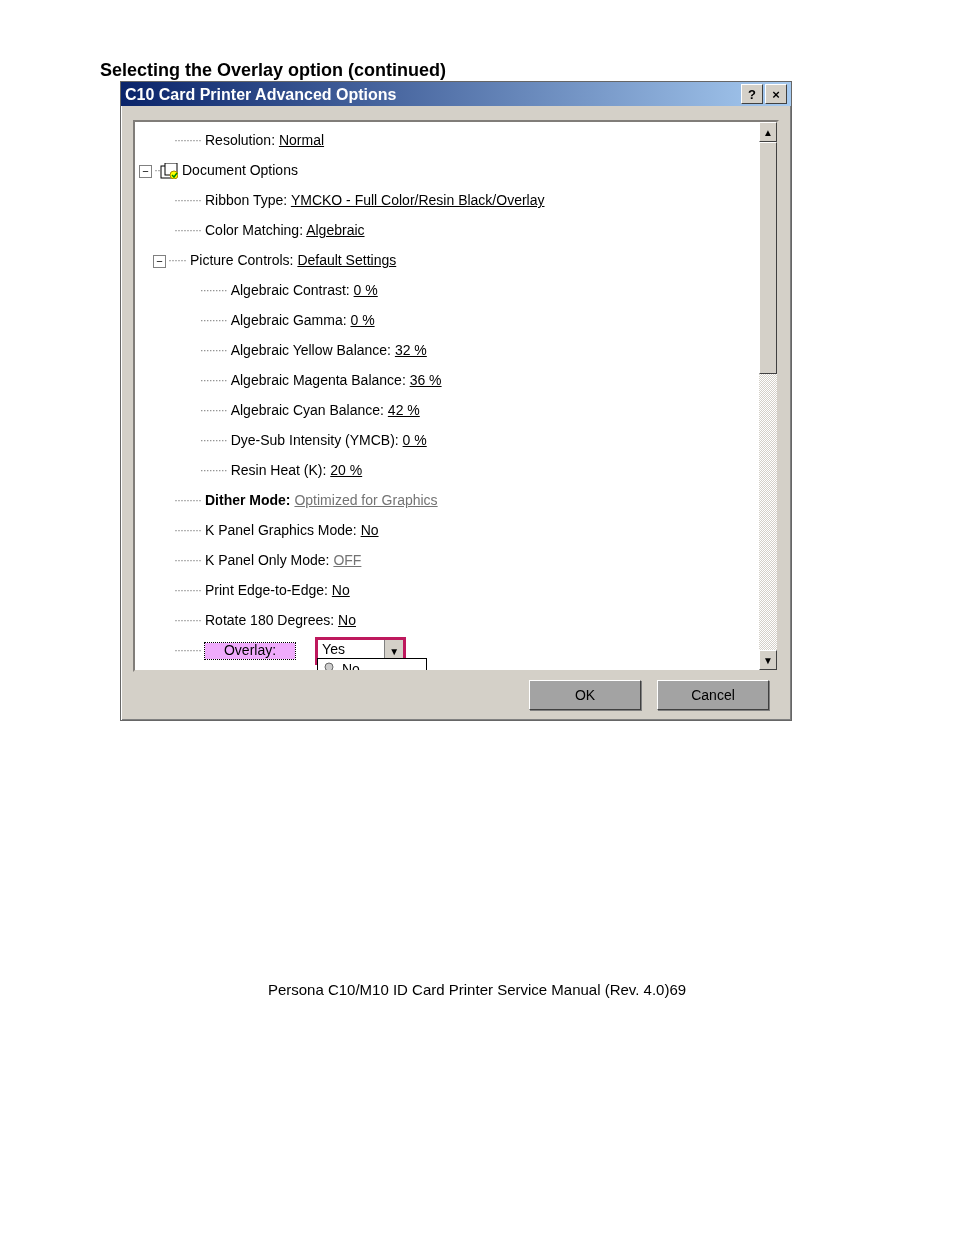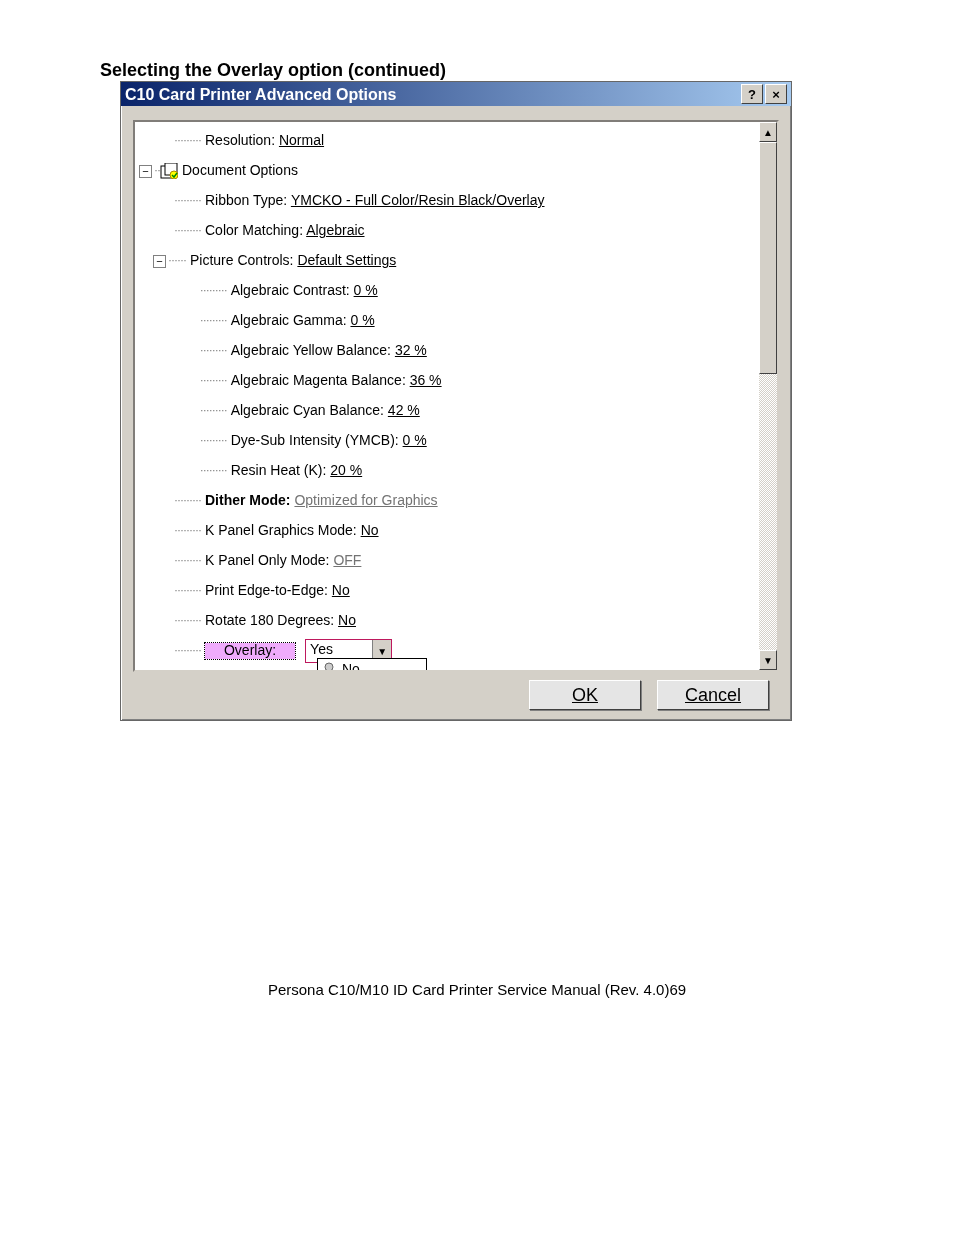--- a/index.html
+++ b/index.html
@@ -156,24 +156,24 @@
   .val { text-decoration: underline; text-align: center; }
   .sel {
     background: #f0abfc;
     padding: 0 19px;
     outline: 1px dotted #000;
   }
   .grayval { color: #737373; text-decoration: underline; }
   .combo {
     display: inline-flex;
     align-items: stretch;
-    border: 1px solid #be185d;
+    border: 3px solid #be185d;
     background: #fff;
     height: 22px;
-    margin-left: 10px;
+    margin-left: 20px;
     box-shadow: inset 1px 1px 0 #404040, inset -1px -1px 0 #fff;
   }
   .combo .ctext {
     width: 58px;
     padding: 2px 4px;
     font-size: 14px;
     background:#fff;
   }
   .combo .cbtn {
     width: 18px;
@@ -198,29 +198,28 @@
   .btnrow {
     display:flex;
     justify-content:flex-end;
     gap: 16px;
     padding: 8px 10px 0 0;
     position: relative;
   }
   .btn {
     width: 110px;
     height: 28px;
-    background:#e5e5e5;
+    background:#a3a3a3;
     border:1px solid #fff;
     border-right-color:#404040;
     border-bottom-color:#404040;
     font-family: Tahoma, Arial, sans-serif;
-    font-size:18px;
+    font-size:14px;
     display:flex; align-items:center; justify-content:center;
     box-shadow: 1px 1px 0 #808080;
-    text-decoration: underline;
   }
   .footer {
     margin-top: 260px;
     display:flex;
     justify-content:center;
     font-size:15px;
     padding: 0 10px;
   }
 </style>
 </head>

